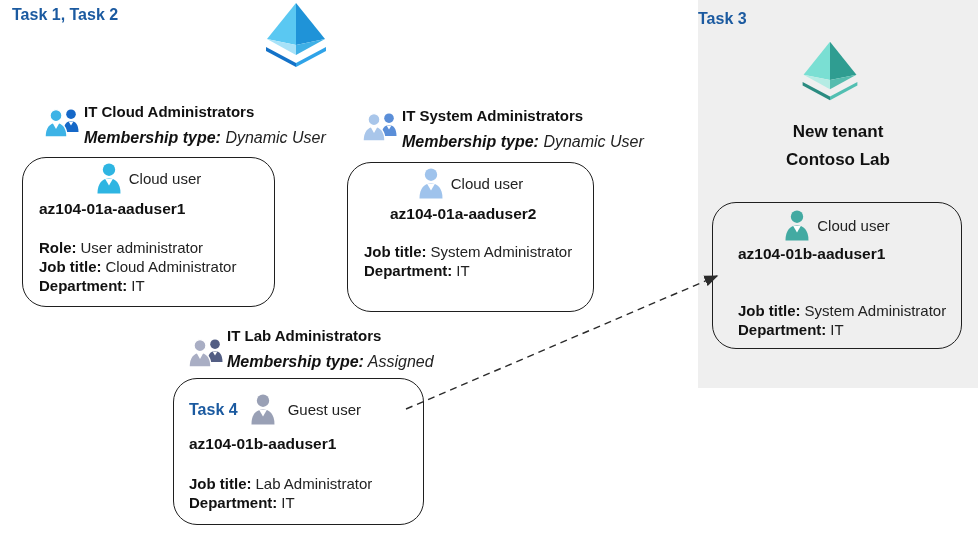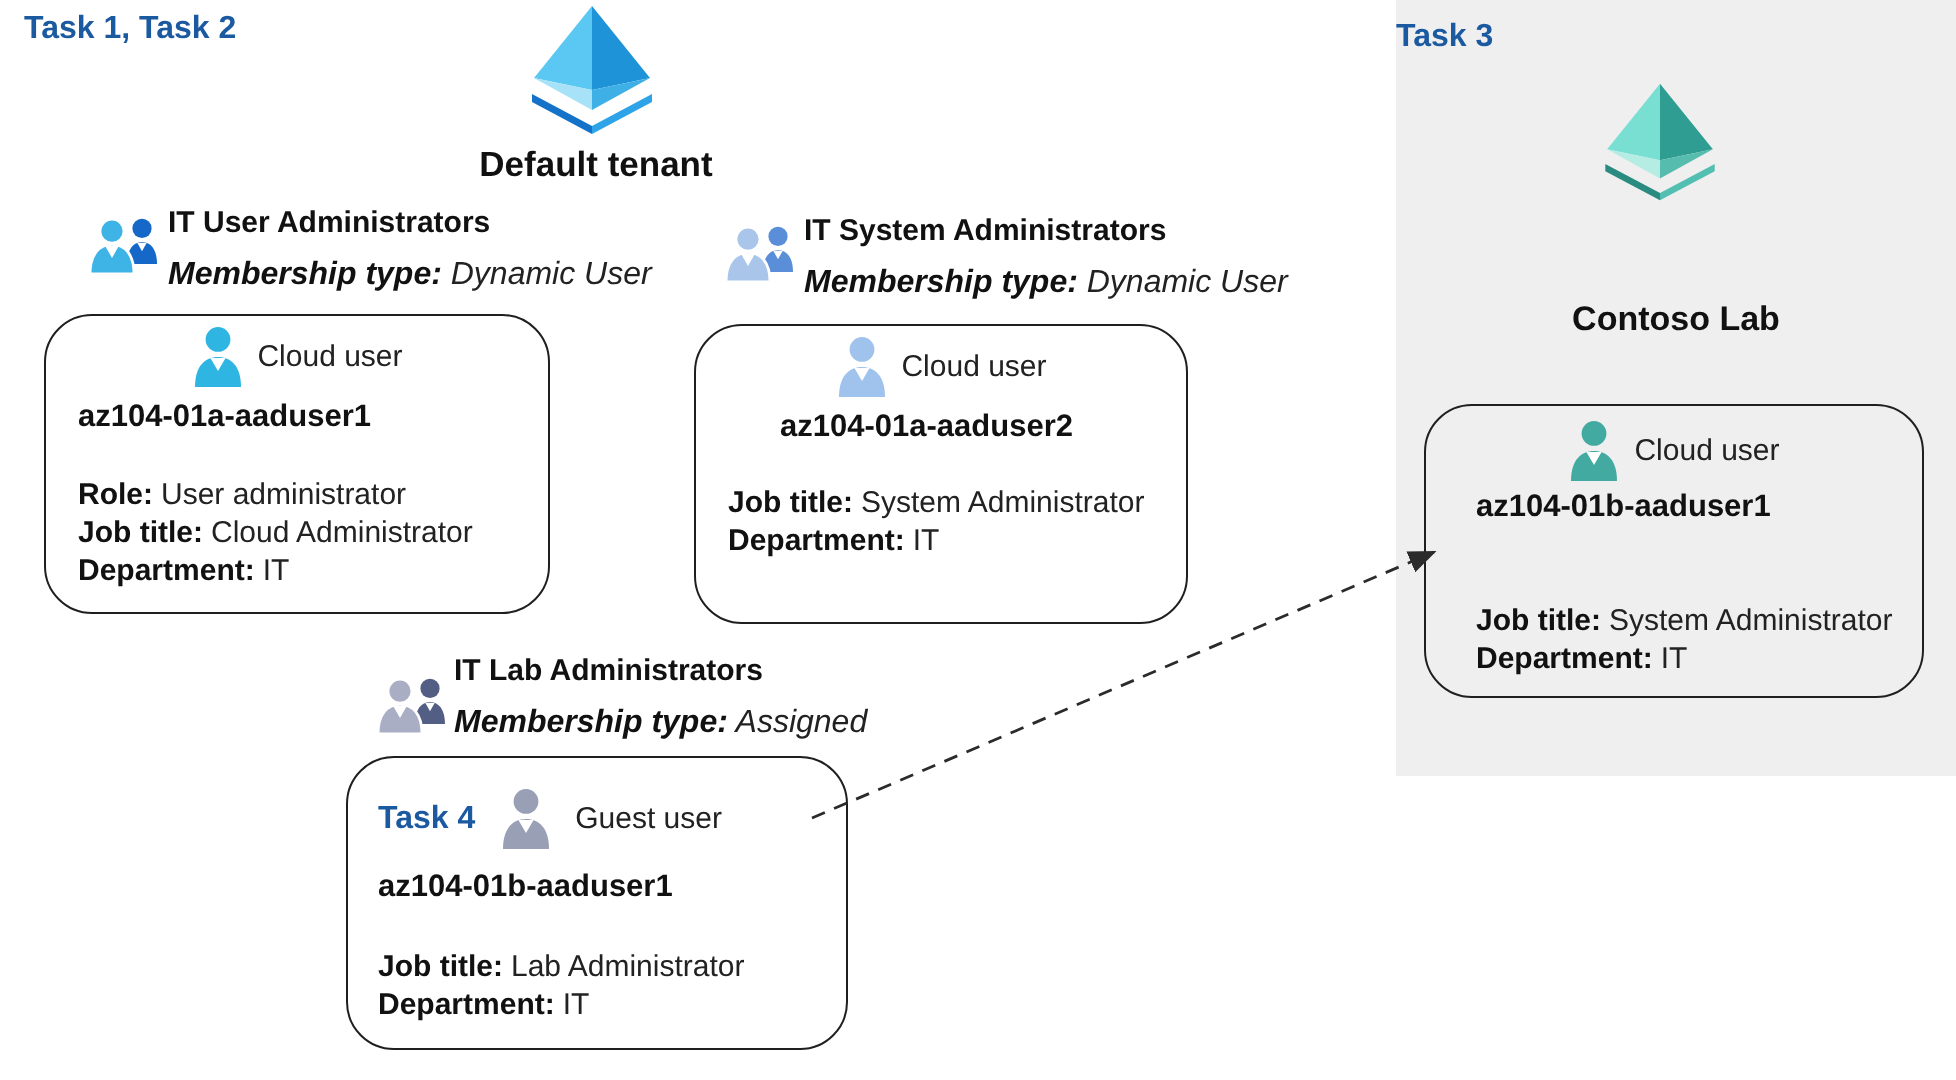--- a/index.html
+++ b/index.html
@@ -43,33 +43,32 @@
     <svg width="68" height="66" viewBox="0 0 68 66">
       <polygon points="34,1 5,37 34,43" fill="#5ac8f2"></polygon>
       <polygon points="34,1 63,37 34,43" fill="#1f93d8"></polygon>
       <polygon points="5,37 34,53 34,43" fill="#a8e2f8"></polygon>
       <polygon points="63,37 34,53 34,43" fill="#3fb0e6"></polygon>
       <polygon points="4,45 34,61 34,65 4,49" fill="#1472c8"></polygon>
       <polygon points="34,61 64,45 64,49 34,65" fill="#2fa3e8"></polygon>
     </svg>
   </div>
 
-  <div class="abs tenant-title" style="left:198px;top:72px;width:200px;">Default tenant</div>
 
   <div class="abs" style="left:44px;top:106px;">
     <svg width="38" height="33" viewBox="0 0 38 33">
       <circle cx="27" cy="8.2" r="4.8" fill="#1568c8"></circle>
       <path d="M19.5 26 C19.5 18.8 22.6 15 27 15 C31.4 15 34.5 18.8 34.5 26 Z" fill="#1568c8"></path>
       <polygon points="24.6,15.4 29.4,15.4 27,19.6" fill="#fff"></polygon>
       <circle cx="12" cy="9.6" r="6" fill="#3db3e6" stroke="#fff" stroke-width="1.4"></circle>
       <path d="M1 31 C1 21 5.8 16.2 12 16.2 C18.2 16.2 23 21 23 31 Z" fill="#3db3e6" stroke="#fff" stroke-width="1.4"></path>
       <polygon points="8.6,17 15.4,17 12,23" fill="#fff"></polygon>
     </svg>
   </div>
-  <div class="abs group-title" style="left:84px;top:103px;">IT User Administrators</div>
+  <div class="abs group-title" style="left:84px;top:103px;">IT Cloud Administrators</div>
   <div class="abs membership" style="left:84px;top:129px;">
     <b>Membership type:</b>
     <span>Dynamic User</span>
   </div>
 
   <div class="user-box" style="left:22px;top:157px;width:251px;height:148px;">
     <div class="user-header">
       <span style="color:#2eb5e2;">
         <svg width="26" height="33" viewBox="0 0 26 32">
           <circle cx="13" cy="7.2" r="6.2" fill="currentColor"></circle>
@@ -163,20 +162,21 @@
       <svg width="62" height="62" viewBox="0 0 68 66">
         <polygon points="34,1 5,37 34,43" fill="#7adfd3"></polygon>
         <polygon points="34,1 63,37 34,43" fill="#2f9d91"></polygon>
         <polygon points="5,37 34,53 34,43" fill="#b5ece4"></polygon>
         <polygon points="63,37 34,53 34,43" fill="#55bcae"></polygon>
         <polygon points="4,45 34,61 34,65 4,49" fill="#2a8b80"></polygon>
         <polygon points="34,61 64,45 64,49 34,65" fill="#52bfb2"></polygon>
       </svg>
     </div>
 
+    <div class="nt-title" style="top:122px;">New tenant</div>
     <div class="nt-title" style="top:150px;">Contoso Lab</div>
 
     <div class="user-box" style="left:14px;top:202px;width:248px;height:145px;">
       <div class="user-header" style="top:6px;">
         <span style="color:#43aaa2;">
           <svg width="26" height="33" viewBox="0 0 26 32">
             <circle cx="13" cy="7.2" r="6.2" fill="currentColor"></circle>
             <path d="M1.5 31 C1.5 20.5 6.5 16 13 16 C19.5 16 24.5 20.5 24.5 31 Z" fill="currentColor"></path>
             <polygon points="9.2,16.5 16.8,16.5 13,23" fill="#fff"></polygon>
           </svg>

